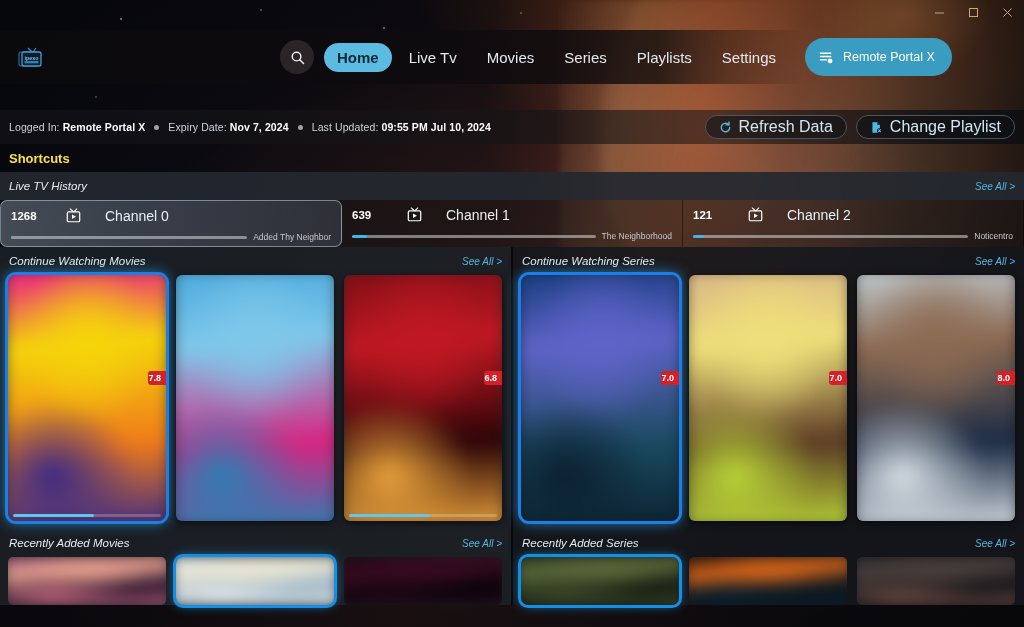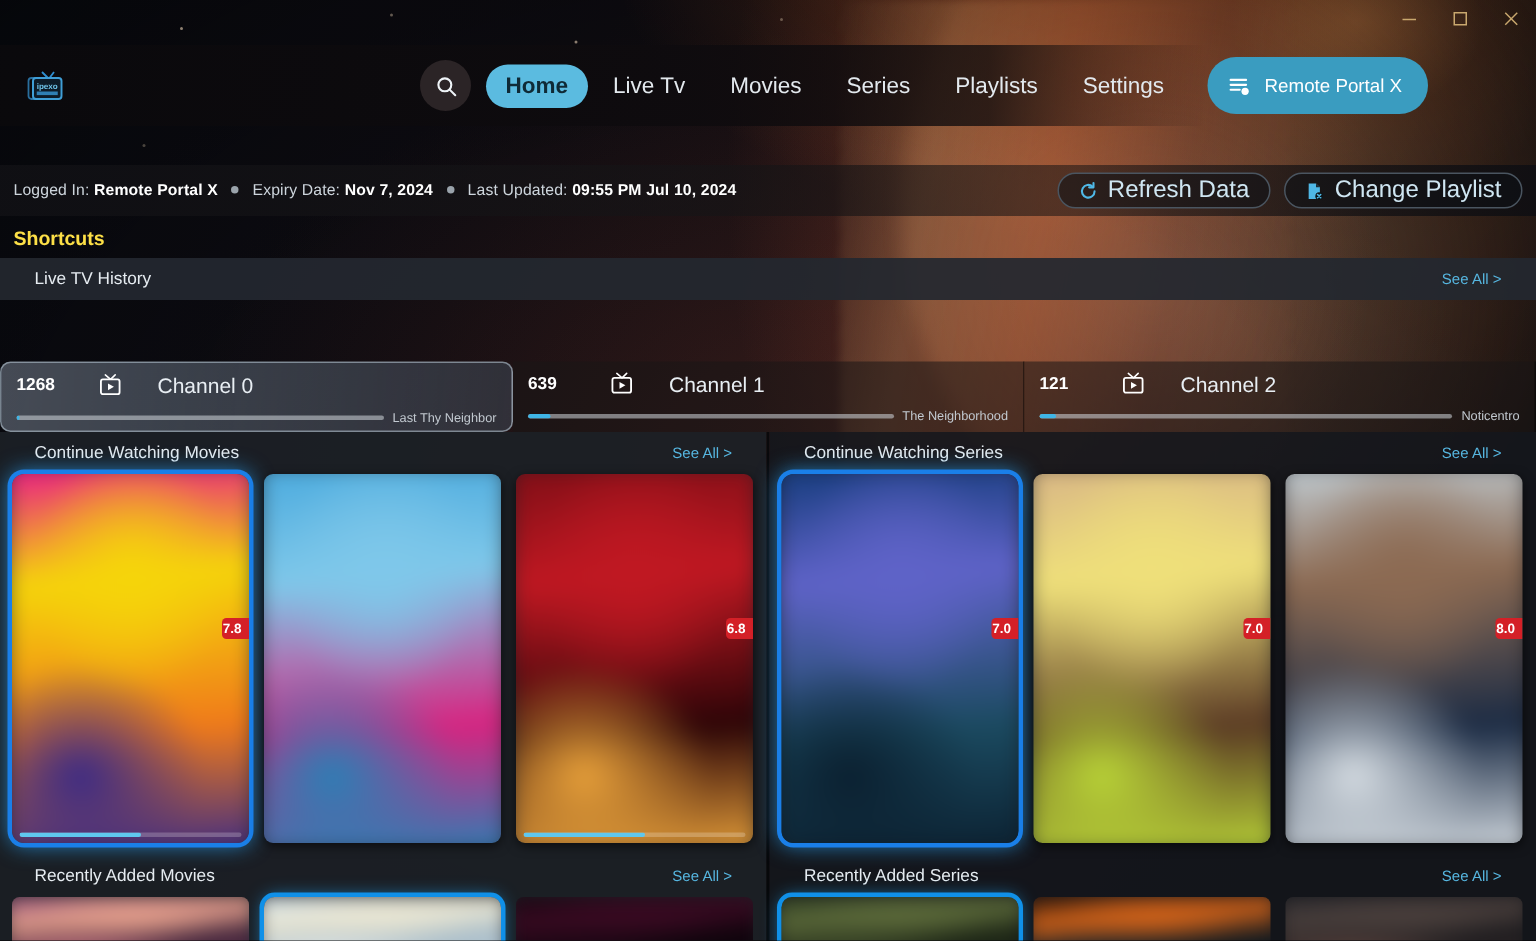--- a/index.html
+++ b/index.html
@@ -117,27 +117,27 @@
   .shortcuts-hdr {
     height: 28px; display: flex; align-items: center;
     padding-left: 9px; font-size: 13px; font-weight: 700; color: #fde047;
   }
 
   .panel { background: rgba(28,32,38,.93); }
   .panel-dark { background: rgba(20,23,28,.93); }
 
   .sec-hdr {
     height: 28px; display: flex; align-items: center;
-    padding: 0 23px; font-size: 11.5px; color: #e6ecf1;
+    padding: 0 9px; font-size: 11.5px; color: #e6ecf1; font-style: italic;
   }
   .sec-hdr .seeall { margin-left: auto; font-size: 10px; color: #56b6e0; cursor: pointer; }
 
   
   .livetv-hdr { background: rgba(36,40,47,.93); }
-  .chan-row { display: flex; height: 47px; margin-top: 41px; }
+  .chan-row { display: flex; height: 47px; }
   .chan {
     position: relative; flex: 1; min-width: 0;
     padding: 7px 10px 0 10px;
     border-right: 1px solid rgba(0,0,0,.45);
     background: rgba(26,22,22,.55);
     cursor: pointer; overflow: hidden;
   }
   .chan.focused {
     background: linear-gradient(95deg, rgba(120,130,145,.55), rgba(70,85,100,.45));
     border: 1px solid rgba(190,205,218,.55);
@@ -310,21 +310,21 @@
                 <rect x="2.4" y="4.2" width="13.2" height="10.4" rx="1.4" fill="none" stroke="#fff" stroke-width="1.3"></rect>
                 <path d="M7.4 7 L11.6 9.4 L7.4 11.8 Z" fill="#fff"></path>
               </svg>
             </span>
       <span class="chan-name">Channel 0</span>
     </div>
     <div class="chan-prog">
       <span class="bar" style="flex:1">
               <i style="width:1%"></i>
             </span>
-      <span class="prog-label">Last Thy Neighbor</span>
+      <span class="prog-label">Added Thy Neighbor</span>
     </div>
   </div>
   <div class="chan ">
     <div class="chan-top">
       <span class="chan-num">639</span>
       <span class="chan-ico">
               <svg width="17" height="16" viewBox="0 0 18 17">
                 <path d="M5.5 1 L9 4 M12.5 1 L9.4 4" stroke="#fff" stroke-width="1.1" fill="none" stroke-linecap="round"></path>
                 <rect x="2.4" y="4.2" width="13.2" height="10.4" rx="1.4" fill="none" stroke="#fff" stroke-width="1.3"></rect>
                 <path d="M7.4 7 L11.6 9.4 L7.4 11.8 Z" fill="#fff"></path>

